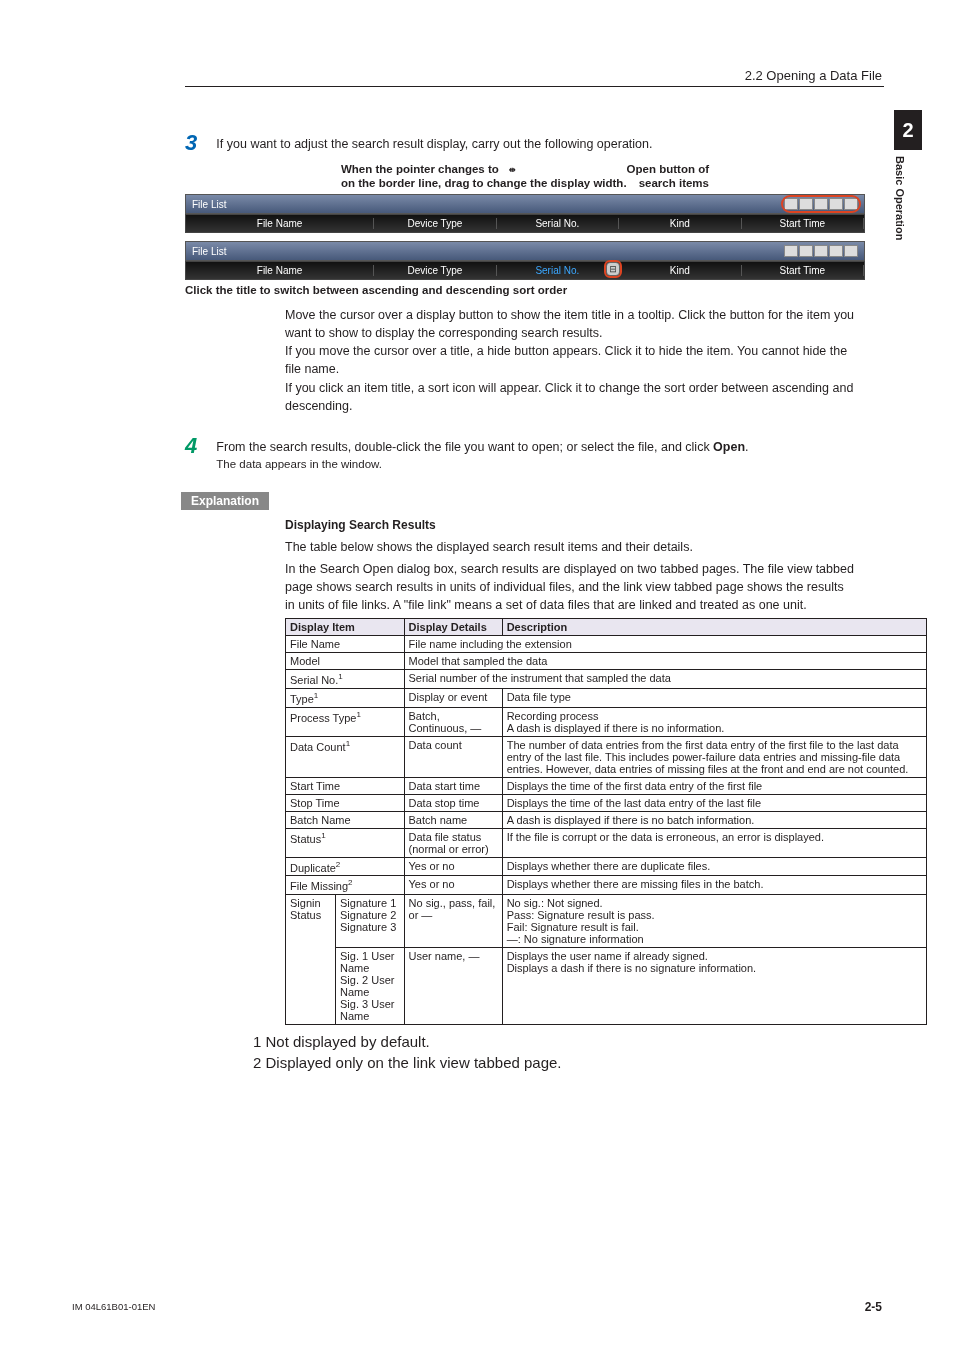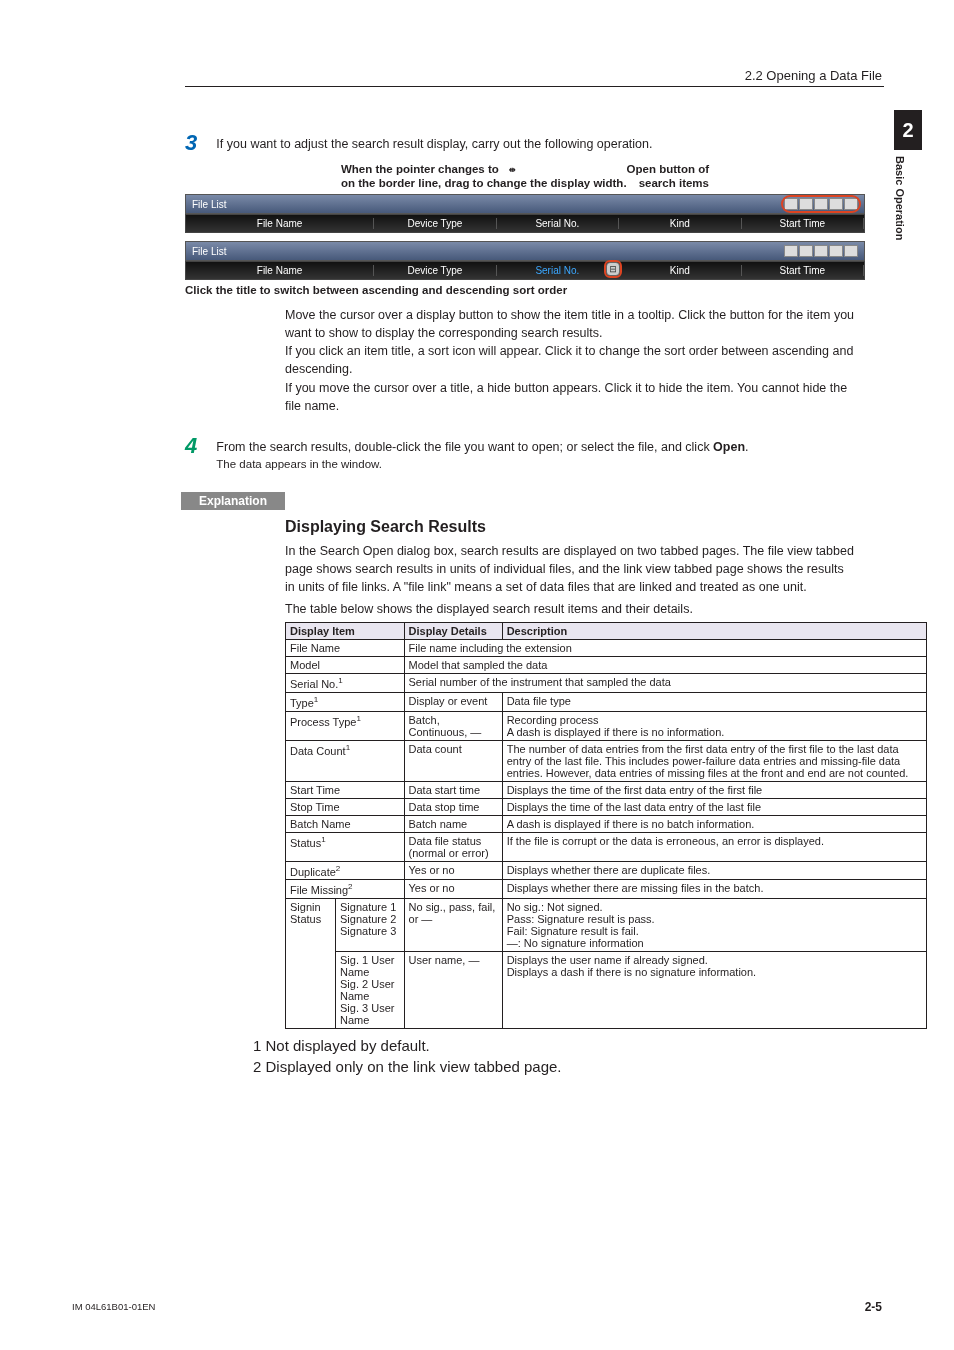--- a/index.html
+++ b/index.html
@@ -98,23 +98,23 @@
   .hdr-cell { padding:0 6px; border-right:1px solid #555; text-align:center; flex:1;}
   .hdr-cell.highlight { color:#3ba7ff; }
   .little-btns { display:flex; gap:1px;}
   .little-btn { width:14px;height:12px;background:#ddd;border:1px solid #888;}
 
   .caption { font-weight:bold; font-size:11.5px; margin-top:2px;}
   .indent { margin-left:100px; margin-top:10px; font-size:12.5px; line-height:1.45; width:570px;}
 
   .explanation-label {
     background:#888; color:#fff; font-weight:bold; font-size:12px;
-    padding:2px 18px; display:inline-block; margin-bottom:8px;
-  }
-  .section-title { font-weight:bold; font-size:16px; margin-bottom:6px; margin-left:100px;}
+    padding:2px 10px; display:inline-block; margin-bottom:8px;
+  }
+  .section-title { font-weight:bold; font-size:12px; margin-bottom:6px; margin-left:100px;}
   .exp-body { margin-left:100px; width:570px; font-size:12.5px; line-height:1.45; margin-bottom:4px;}
 
   table.data-table {
     border-collapse: collapse;
     margin-left:100px;
     width:642px;
     font-size:11px;
   }
   table.data-table th, table.data-table td {
     border:1px solid #231f20;
@@ -196,37 +196,37 @@
         <span>Serial No.</span>
         <span style="position:absolute;right:-2px;top:-3px;display:inline-block;width:14px;height:14px;background:#ccc;border:1px solid #666;outline:2px solid #d42;border-radius:4px;font-size:9px;color:#333;line-height:12px;">⊟</span>
       </div>
       <div class="hdr-cell">Kind</div>
       <div class="hdr-cell">Start Time</div>
     </div>
   </div>
   <div class="caption">Click the title to switch between ascending and descending sort order</div>
 
   <div class="indent">Move the cursor over a display button to show the item title in a tooltip. Click the button for the item you want to show to display the corresponding search results.</div>
+  <div class="indent" style="margin-top:0;">If you move the cursor over a title, a hide button appears. Click it to hide the item. You cannot hide the file name.</div>
   <div class="indent" style="margin-top:0;">If you click an item title, a sort icon will appear. Click it to change the sort order between ascending and descending.</div>
-  <div class="indent" style="margin-top:0;">If you move the cursor over a title, a hide button appears. Click it to hide the item. You cannot hide the file name.</div>
 
   <div style="margin-top:18px;">
     <span class="step-num" style="color:#009966">4</span>
     <span class="step-content step-text">
       <span>From the search results, double-click the file you want to open; or select the file, and click </span><b>Open</b><span>.</span><br>
       <span style="font-size:11.5px;">The data appears in the window.</span>
     </span>
   </div>
 
   <div style="margin-top:18px; margin-left:-4px;">
     <span class="explanation-label">Explanation</span>
   </div>
   <div class="section-title">Displaying Search Results</div>
+  <div class="exp-body">The table below shows the displayed search result items and their details.</div>
   <div class="exp-body">In the Search Open dialog box, search results are displayed on two tabbed pages. The file view tabbed page shows search results in units of individual files, and the link view tabbed page shows the results in units of file links. A "file link" means a set of data files that are linked and treated as one unit.</div>
-  <div class="exp-body">The table below shows the displayed search result items and their details.</div>
 
   <table class="data-table">
     <thead>
       <tr>
         <th colspan="2">Display Item</th>
         <th>Display Details</th>
         <th>Description</th>
       </tr>
     </thead>
     <tbody id="table-body">

